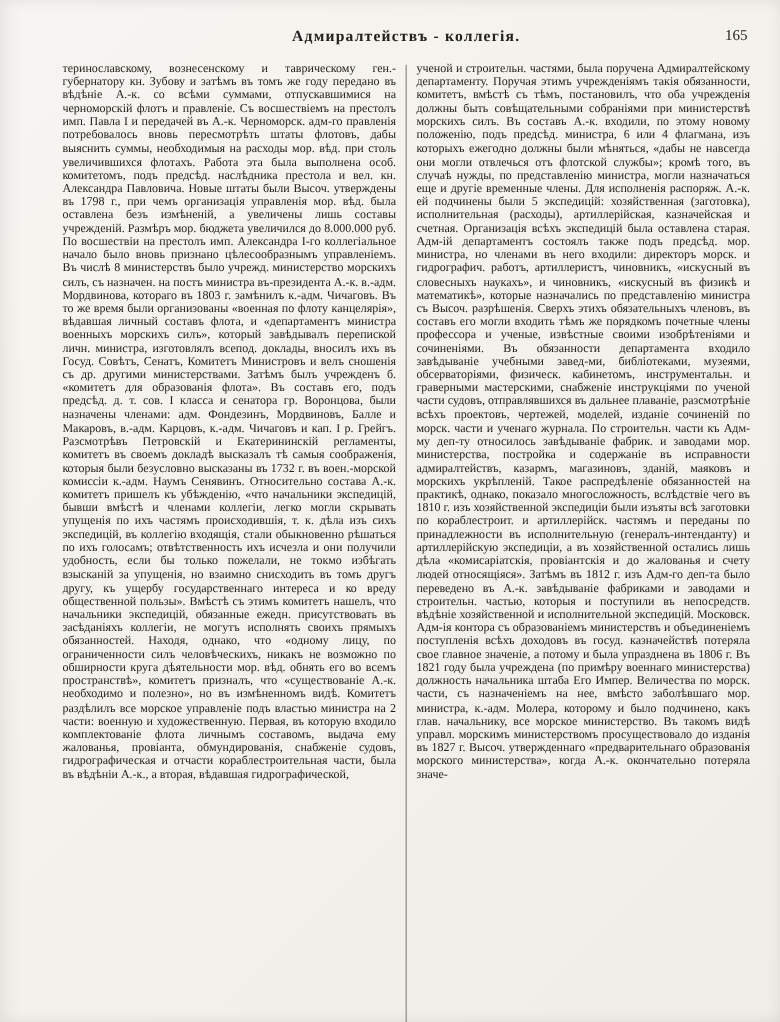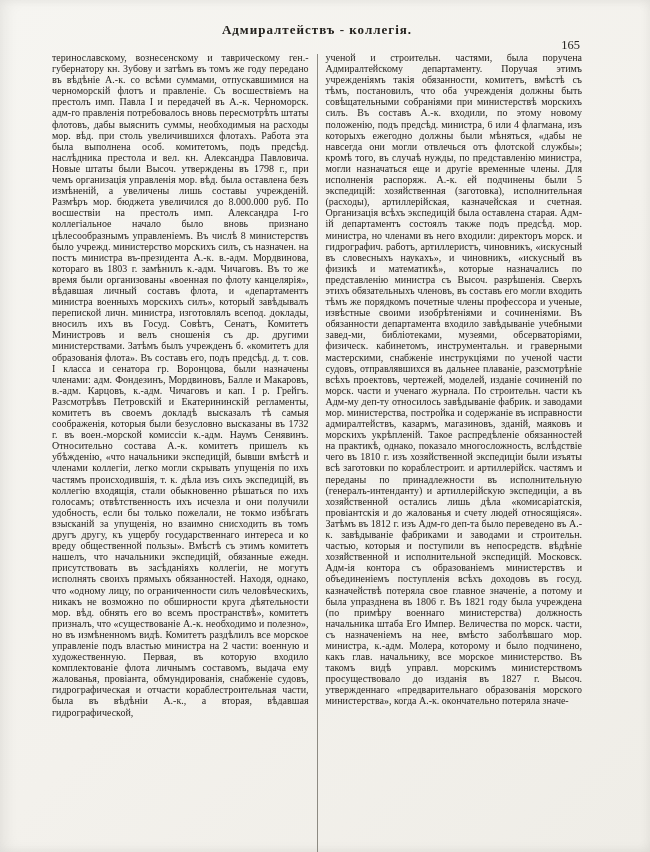--- a/index.html
+++ b/index.html
@@ -11,41 +11,41 @@
     background: #e9e7e1;
     font-family: "Liberation Serif", "DejaVu Serif", serif;
   }
   .page {
     position: relative;
     width: 650px;
     height: 852px;
     box-sizing: border-box;
     background: linear-gradient(135deg, #f6f5f1 0%, #f3f1ec 55%, #efede7 100%);
     box-shadow: inset 6px 0 14px rgba(0,0,0,0.06), inset -3px 0 10px rgba(0,0,0,0.04);
-    padding: 22px 68px 8px 52px;
+    padding: 22px 25px 8px 52px;
     color: #211f1c;
   }
   .page-header {
     position: relative;
     height: 22px;
     margin-bottom: 8px;
   }
   .running-title {
     position: absolute;
     left: 0; right: 0;
     text-align: center;
     font-weight: bold;
     font-size: 13px;
     letter-spacing: 1px;
     color: #23211d;
   }
   .page-number {
     position: absolute;
     right: 2px;
-    top: 16px;
+    top: 0;
     font-size: 12.5px;
     color: #23211d;
   }
   .columns {
     display: flex;
     align-items: stretch;
     height: 806px;
     overflow: hidden;
   }
   .column {

